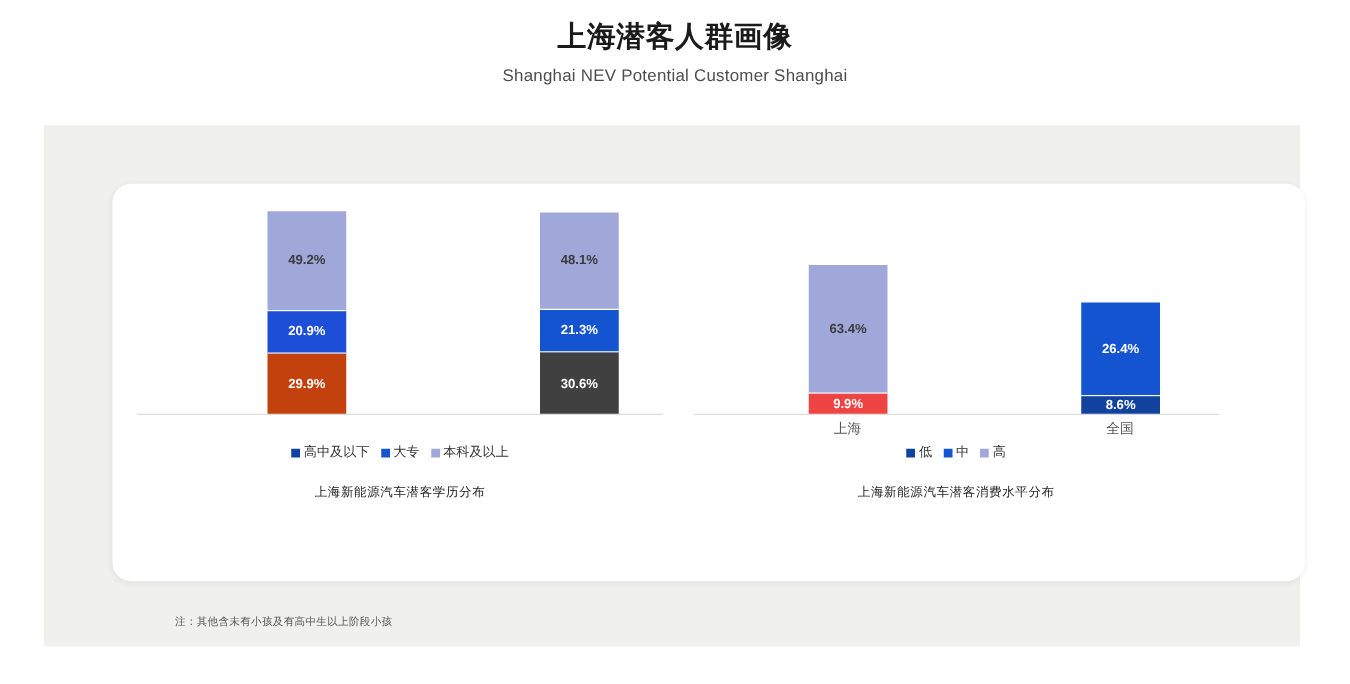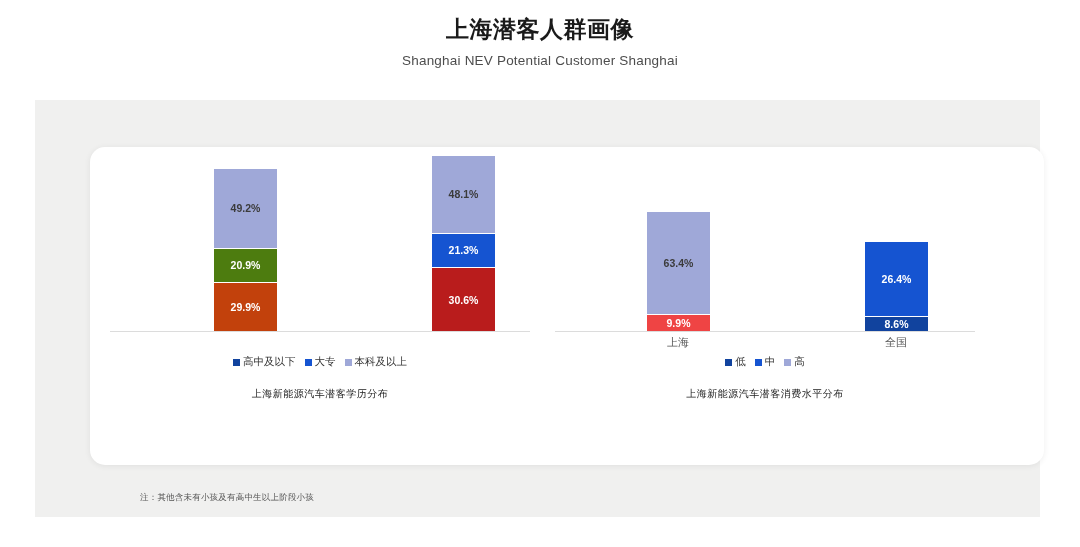--- a/index.html
+++ b/index.html
@@ -99,27 +99,27 @@
 
 <div class="outer-panel">
   <div class="card">
     <div class="charts-row">
 
       <div class="chart left">
         <div class="plot">
           <div class="axis-line"></div>
           <div class="bar" style="left:114px;">
               <div class="seg s-high" style="background: rgb(159, 168, 216); height: 79.704px;">49.2%</div>
-              <div class="seg s-mid" style="background: #4d7c0f; height: 33.858px;">20.9%</div>
+              <div class="seg s-mid" style="background: #1d4ed8; height: 33.858px;">20.9%</div>
               <div class="seg s-low" style="background: #c2410c; height: 48.438px;">29.9%</div>
             </div>
           <div class="bar" style="left:332px;">
               <div class="seg s-high" style="background: rgb(159, 168, 216); height: 77.922px;">48.1%</div>
               <div class="seg s-mid" style="background: rgb(21, 84, 209); height: 34.506px;">21.3%</div>
-              <div class="seg s-low" style="background: #b91c1c; height: 63px;">30.6%</div>
+              <div class="seg s-low" style="background: #404040; height: 49px;">30.6%</div>
             </div>
         </div>
         <div class="xlabels"></div>
         <div class="legend">
             <div class="legend-item">
               <span class="legend-swatch" style="background: rgb(17, 67, 158);"></span>
               <span class="legend-label">高中及以下</span>
             </div>
             <div class="legend-item">
               <span class="legend-swatch" style="background: rgb(21, 84, 209);"></span>

